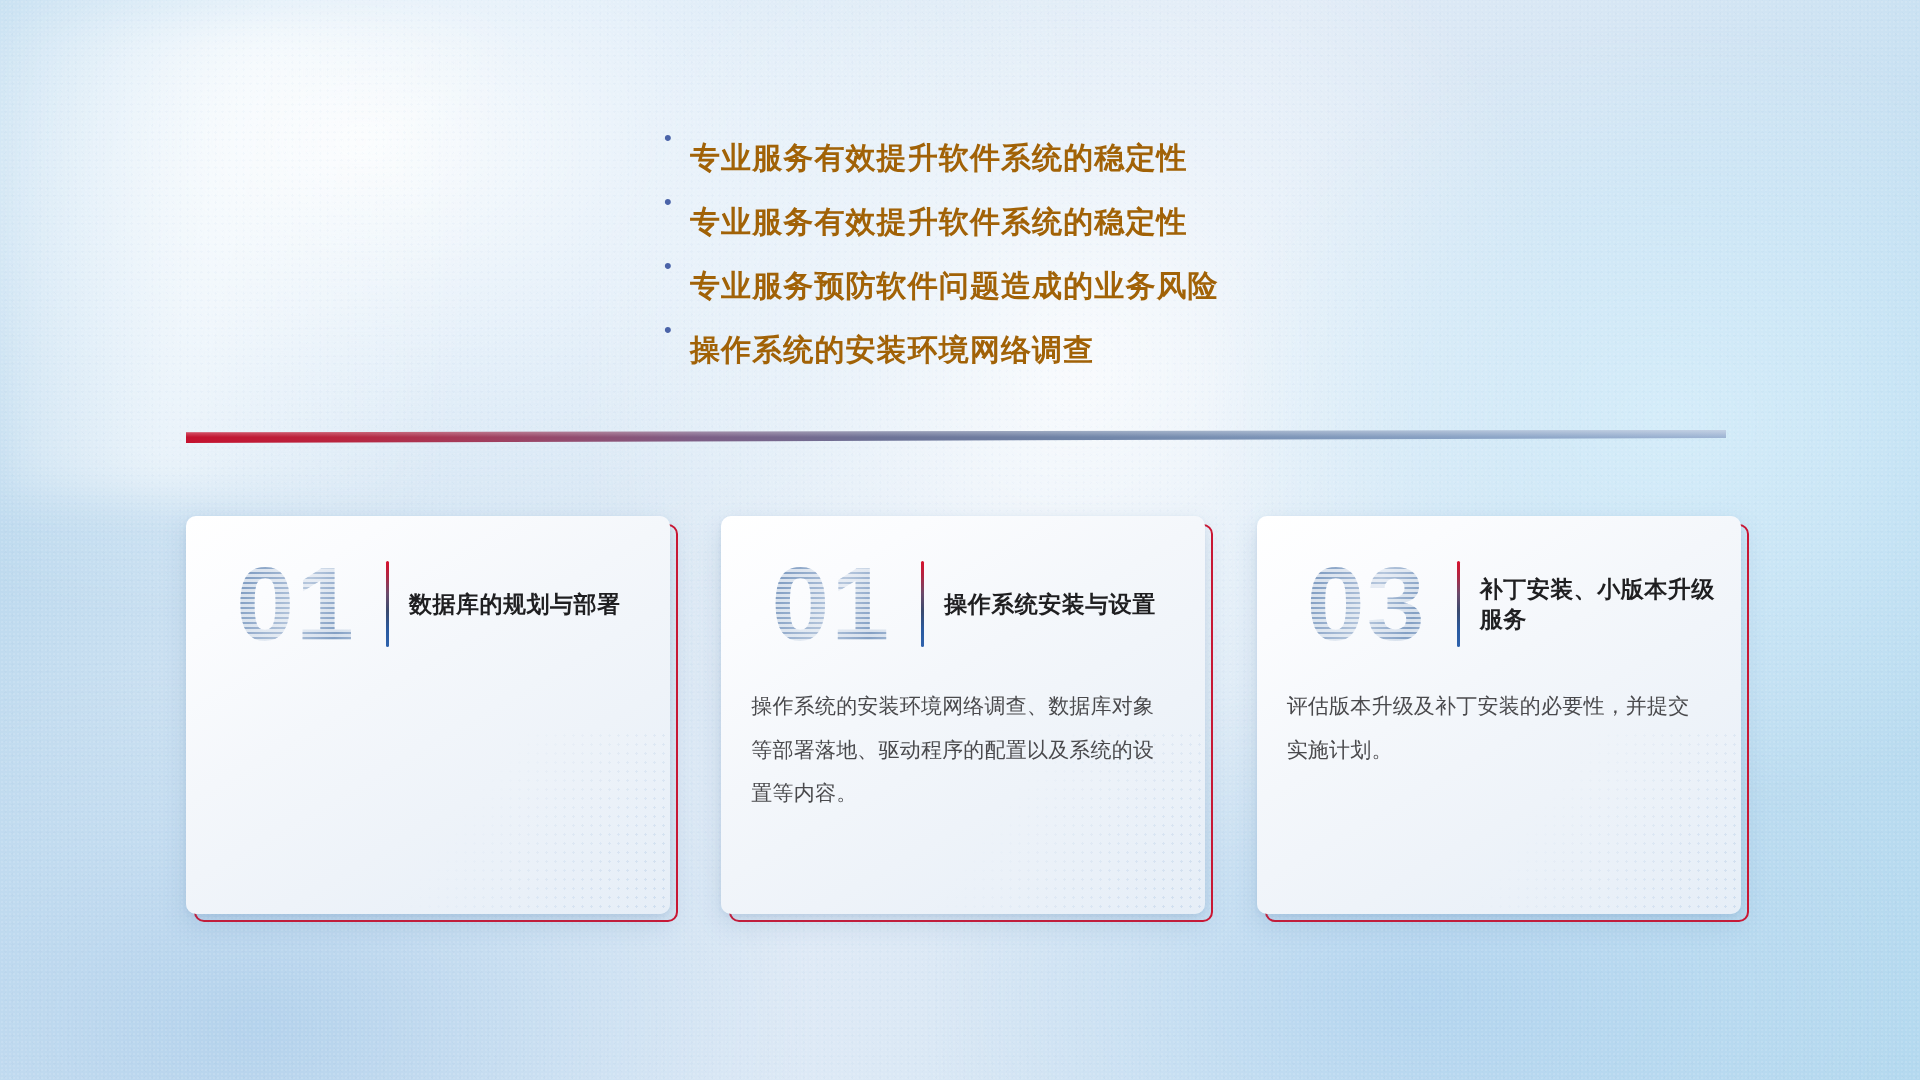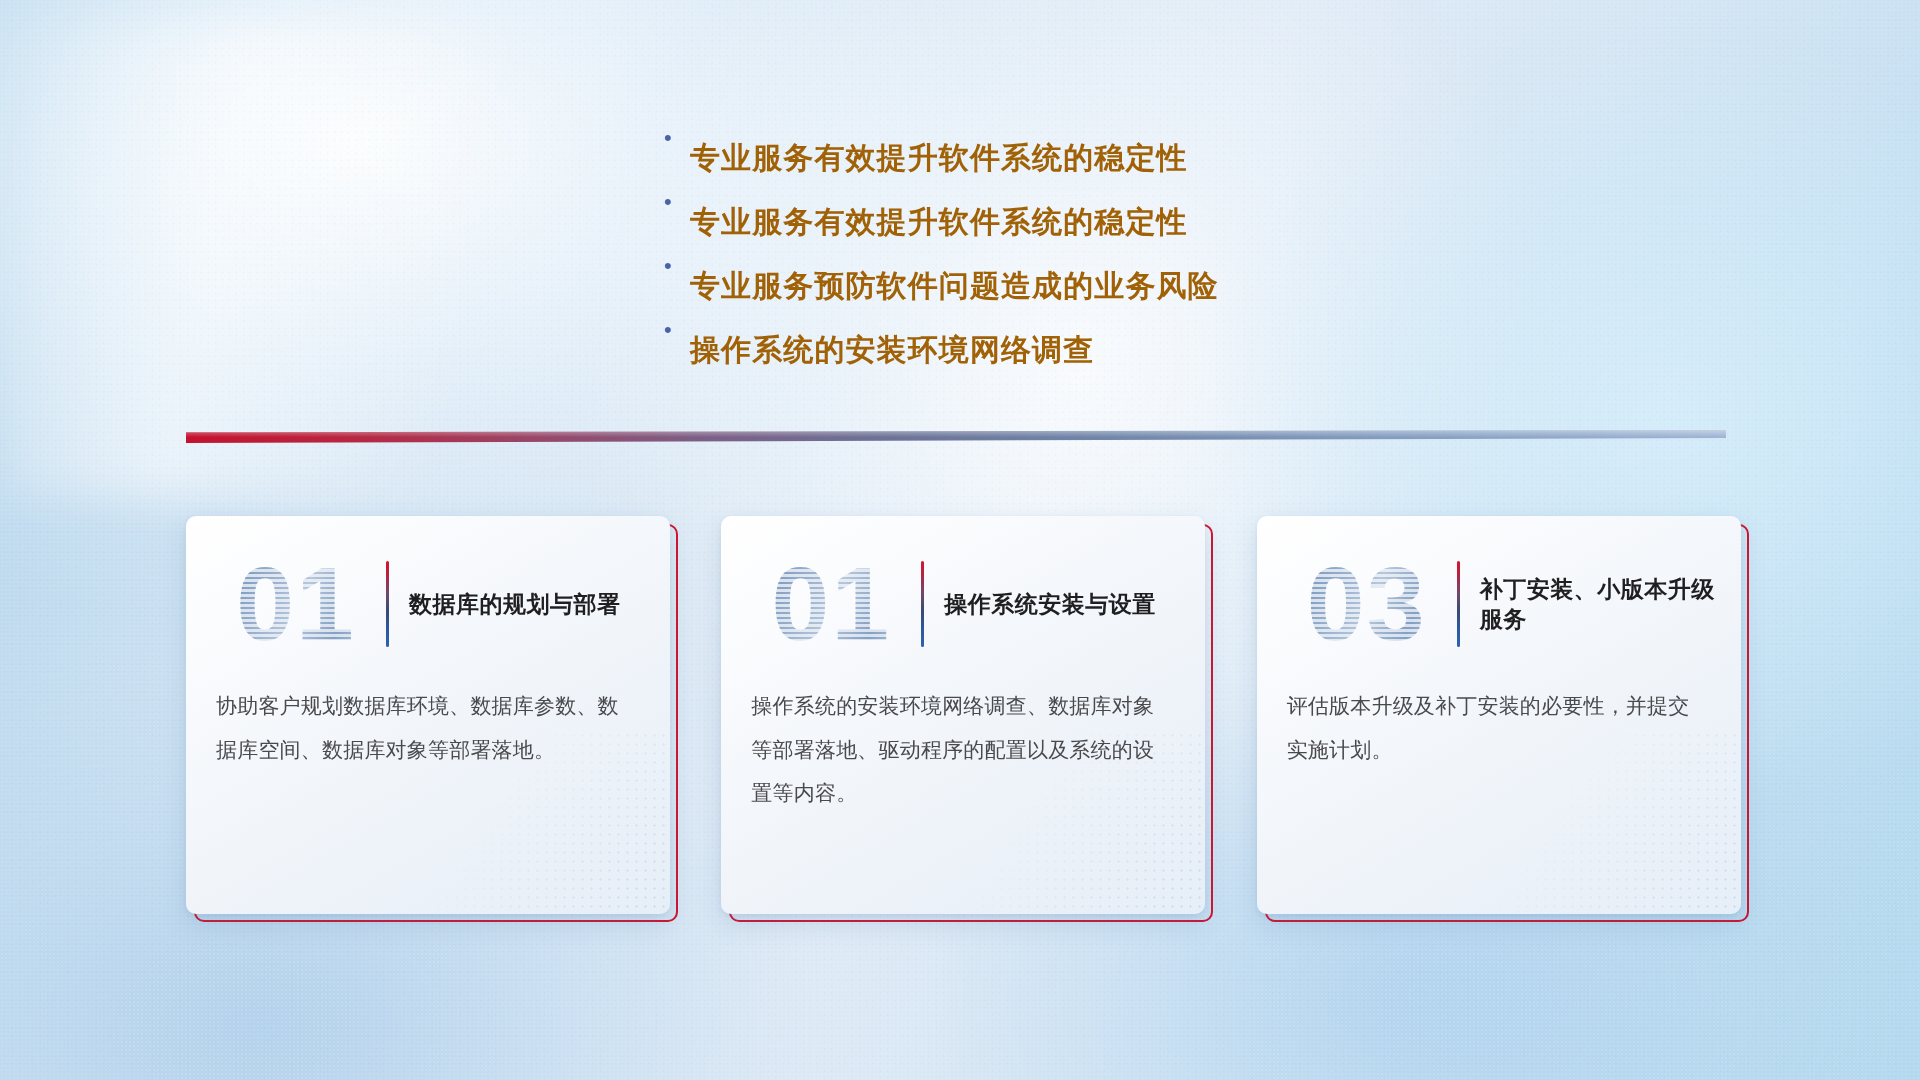--- a/index.html
+++ b/index.html
@@ -338,21 +338,20 @@
       <div class="card-accent"></div>
       <div class="card">
         <div class="card-dots"></div>
         <div class="card-head">
           <div class="card-num">
             <span class="glyph">01</span>
           </div>
           <div class="card-rule"></div>
           <div class="card-title">数据库的规划与部署</div>
         </div>
-        <div class="card-body">协助客户规划数据库环境、数据库参数、数据库空间、数据库对象等部署落地。</div>
       </div>
     </div>
 
     <div class="card-wrap">
       <div class="card-accent"></div>
       <div class="card">
         <div class="card-dots"></div>
         <div class="card-head">
           <div class="card-num">
             <span class="glyph">01</span>

